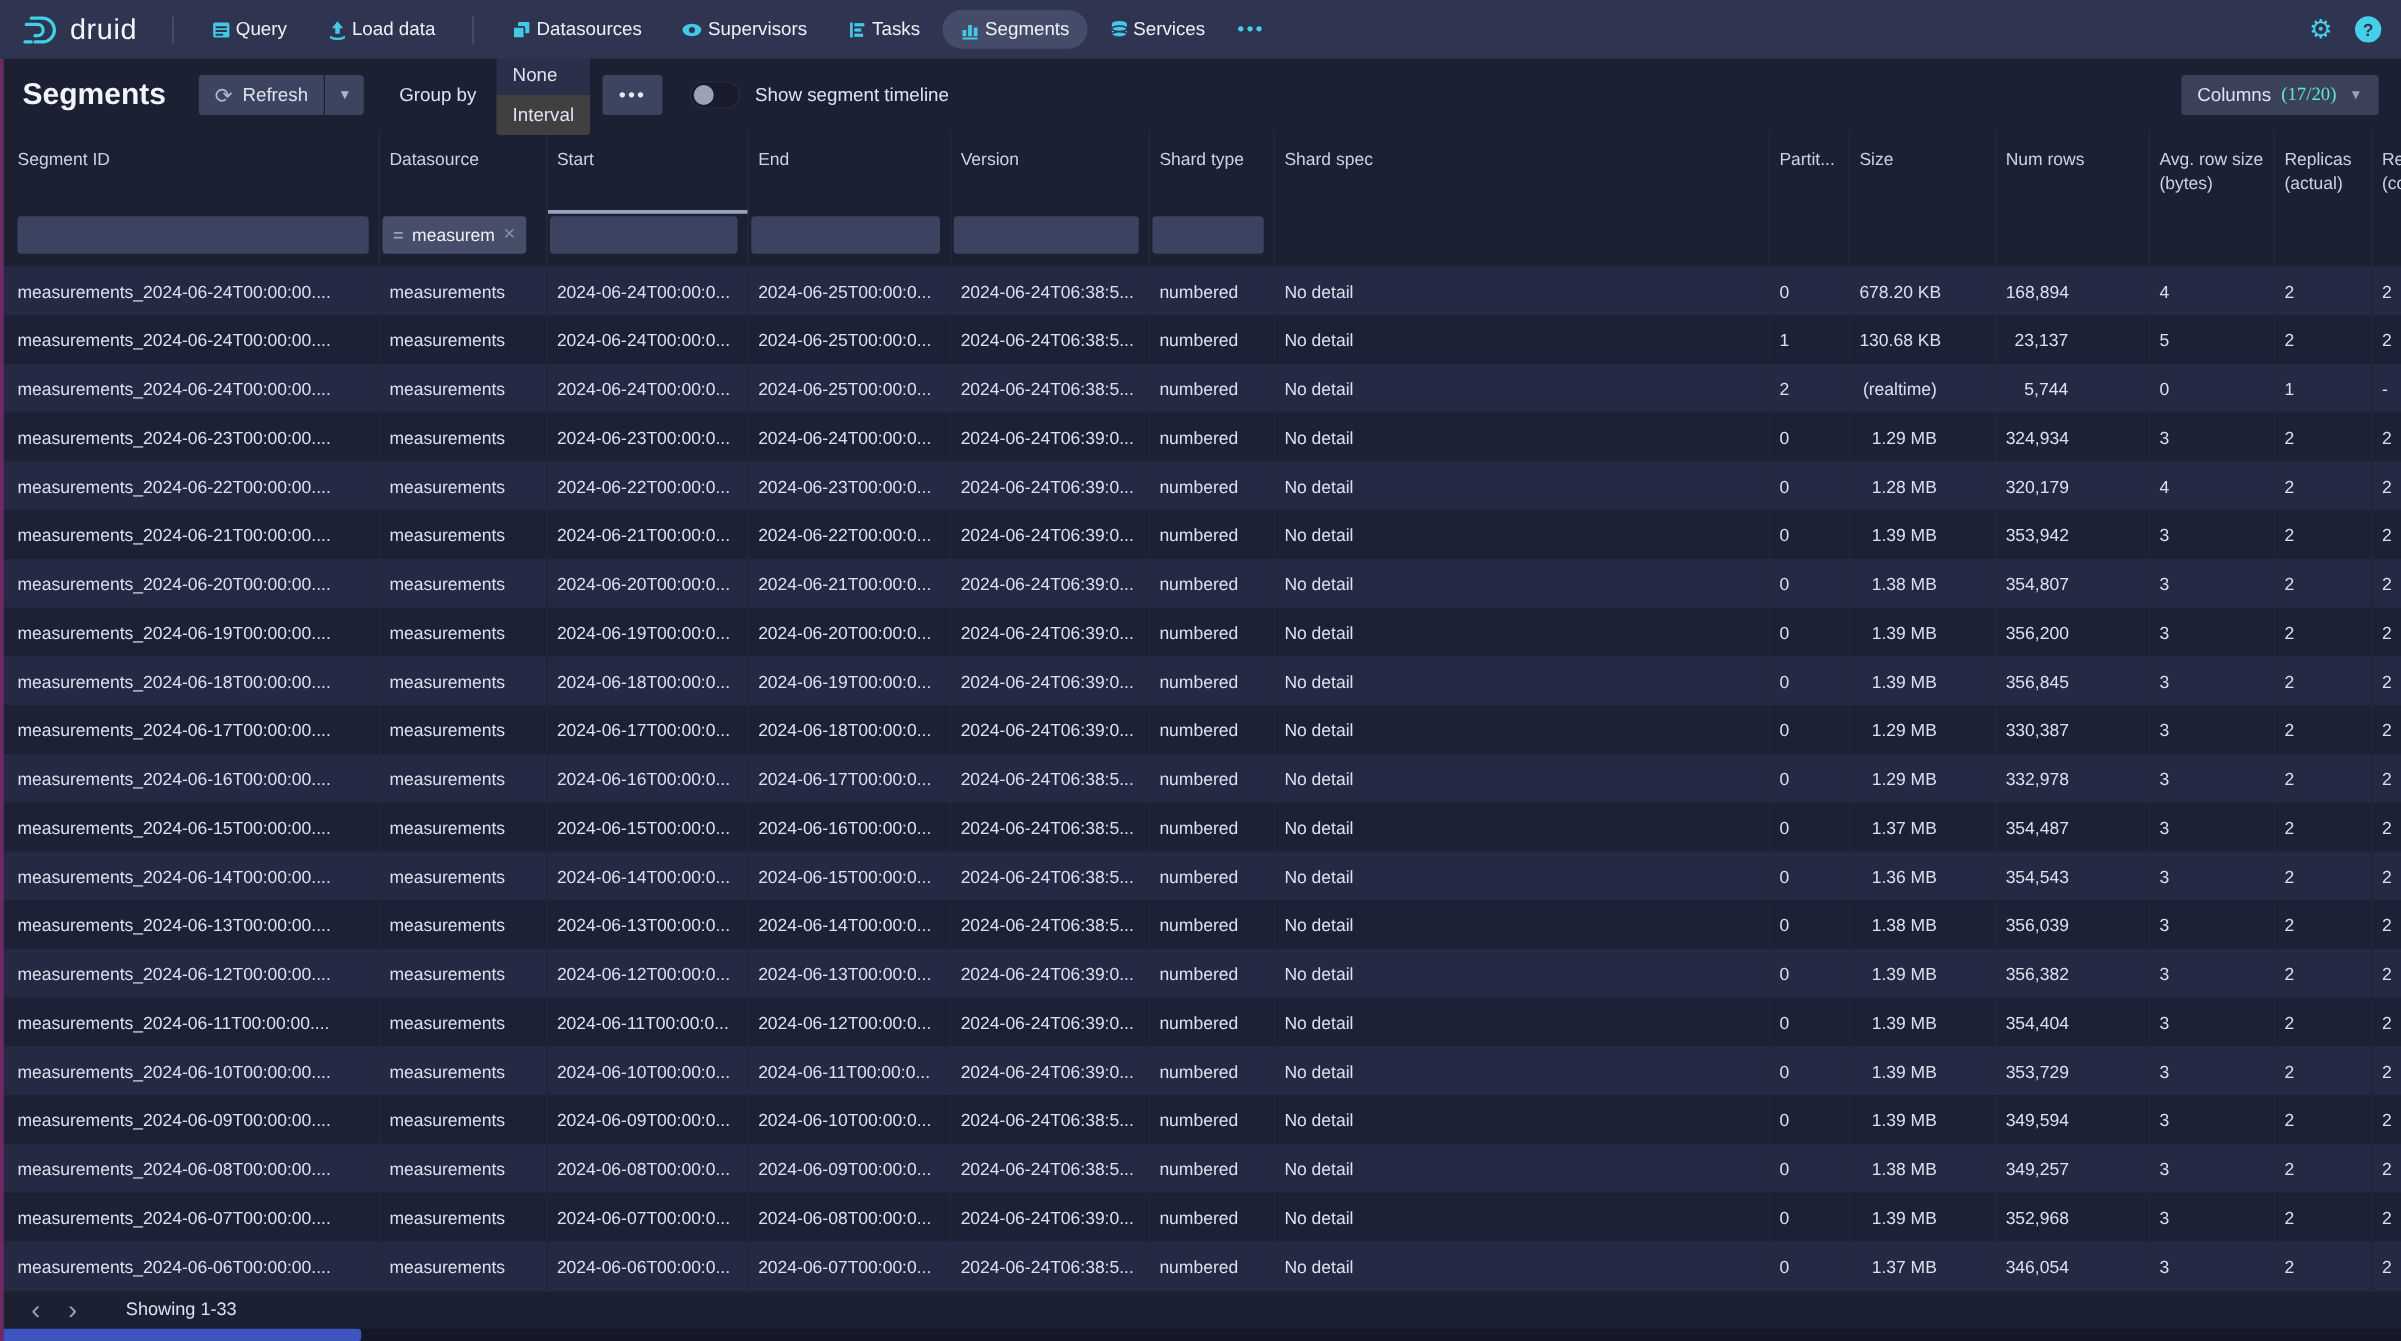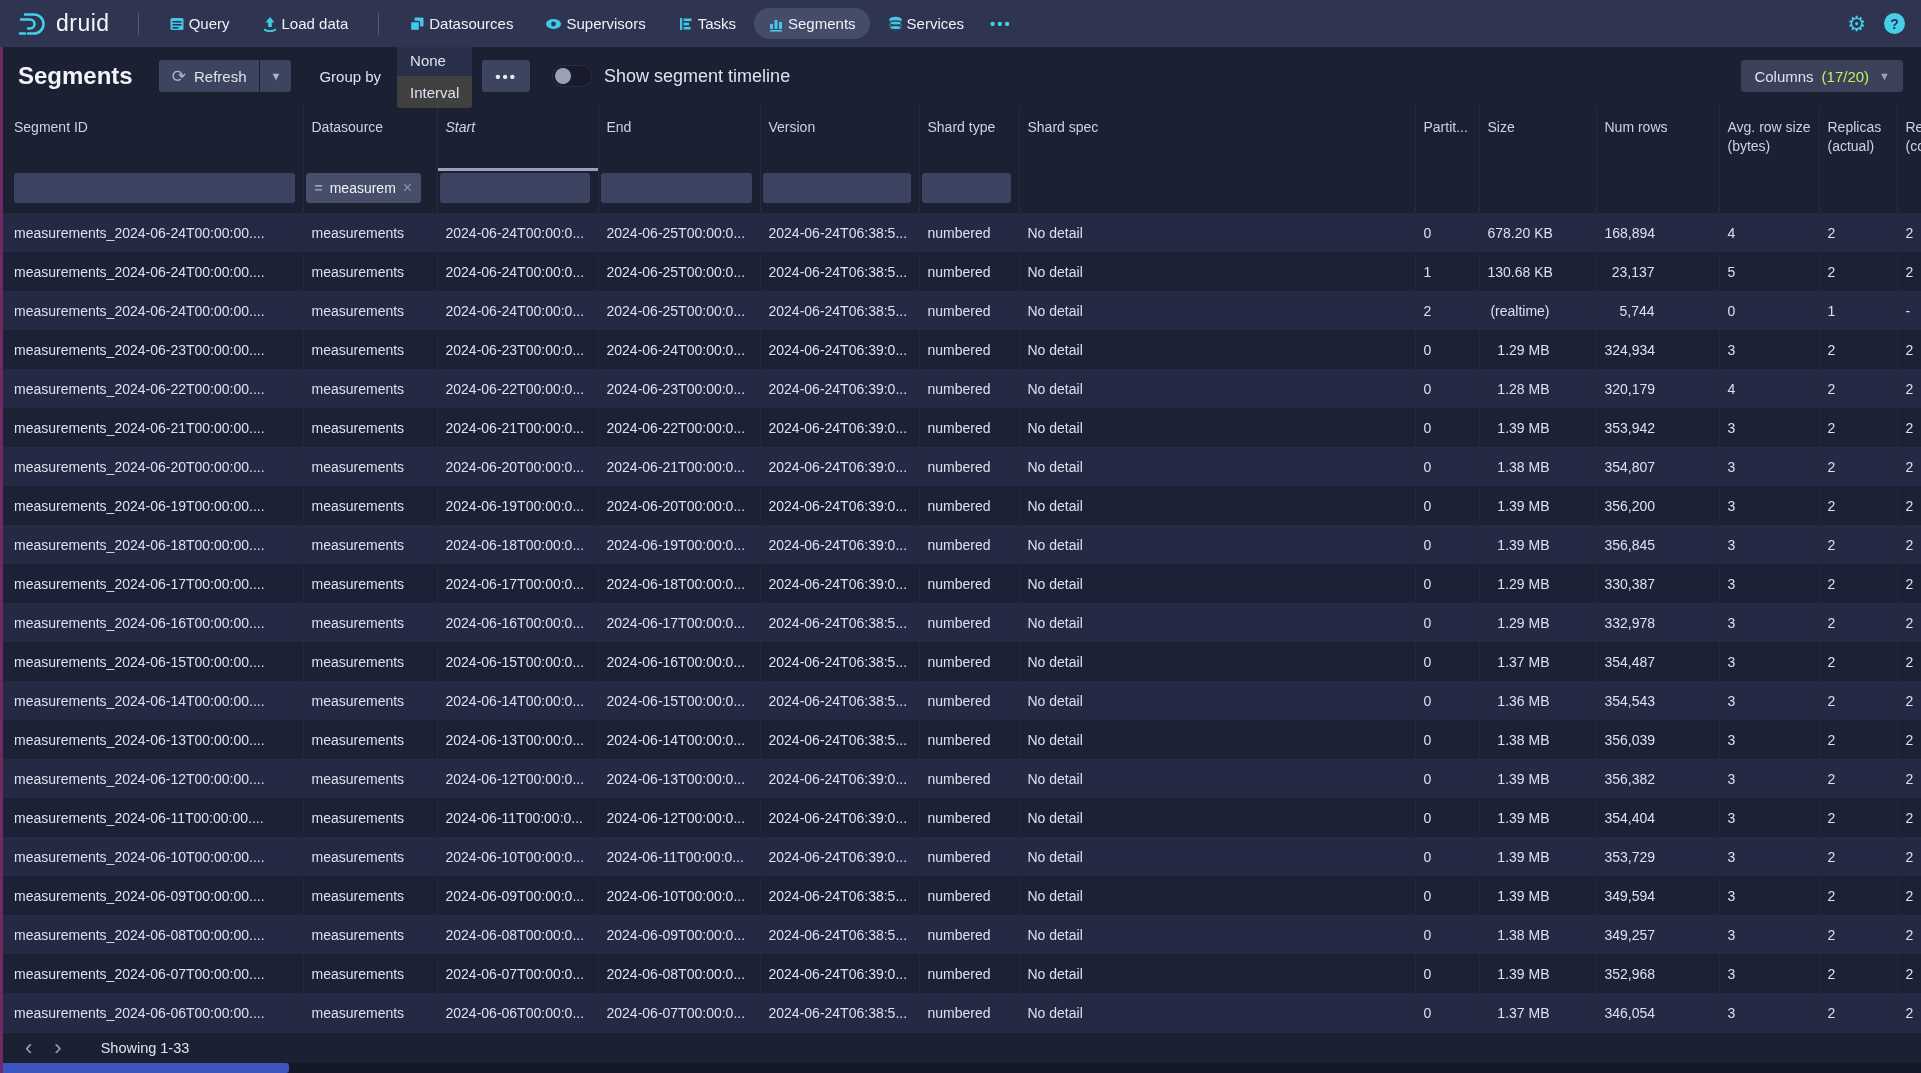--- a/index.html
+++ b/index.html
@@ -60,42 +60,42 @@
   .more-btn { border-radius:3px; color:#e6e9f4; letter-spacing:2px; font-weight:bold; margin-right:22px; }
   .switch {
     width:40px; height:22px; border-radius:11px; background:#171b2c;
     position:relative; cursor:pointer; margin-right:12px; flex:none;
     box-shadow:inset 0 0 0 1px rgba(255,255,255,.08);
   }
   .switch .knob {
     position:absolute; left:3px; top:3px; width:16px; height:16px;
     border-radius:50%; background:#9ba2b6;
   }
-  .timeline-label { font-size:18px; color:#dfe3f0; }
+  .timeline-label { font-size:15px; color:#dfe3f0; }
   .toolbar-right { margin-left:auto; }
   .columns-btn { border-radius:3px; background:#3a4158; }
-  .columns-count { color:#bef264; }
+  .columns-count { color:#5eead4;font-family:Liberation Serif, serif; }
   .columns-caret { color:#99a2ba; font-size:11px; margin-left:2px; }
   
   .table-wrap {
     position:absolute; top:105px; left:0; right:0; bottom:41px;
     overflow:hidden;
   }
   table { border-collapse:collapse; table-layout:fixed; width:2037px; }
   col.c1{width:303px}col.c2{width:134px}col.c3{width:161px}col.c4{width:162px}
   col.c5{width:159px}col.c6{width:100px}col.c7{width:396px}col.c8{width:64px}
   col.c9{width:117px}col.c10{width:123px}col.c11{width:100px}col.c12{width:78px}col.c13{width:140px}
   th {
     text-align:left; vertical-align:top; font-weight:400;
     color:#ccd3e6; font-size:14px; padding:14px 8px 6px 8px; height:66px;
     border-right:1px solid rgba(255,255,255,.05); cursor:pointer;
     white-space:nowrap; overflow:hidden;
   }
   th .sub { margin-top:3px; }
-  th.sorted { box-shadow:inset 0 -3px 0 #98a2bd;font-style:italic; }
+  th.sorted { box-shadow:inset 0 -3px 0 #98a2bd; }
   th:first-child { padding-left:14px; }
   tr.filter-row td {
     padding:2px 8px 10px 2px; height:42px; vertical-align:top;
     border-right:1px solid rgba(255,255,255,.05);
   }
   tr.filter-row td:first-child { padding-left:14px; }
   .filter-input {
     width:100%; height:30px; border:none; border-radius:3px;
     background:#3c4360; color:#e6e9f4; font-size:14px; padding:0 8px;
     font-family:inherit; outline:none;

